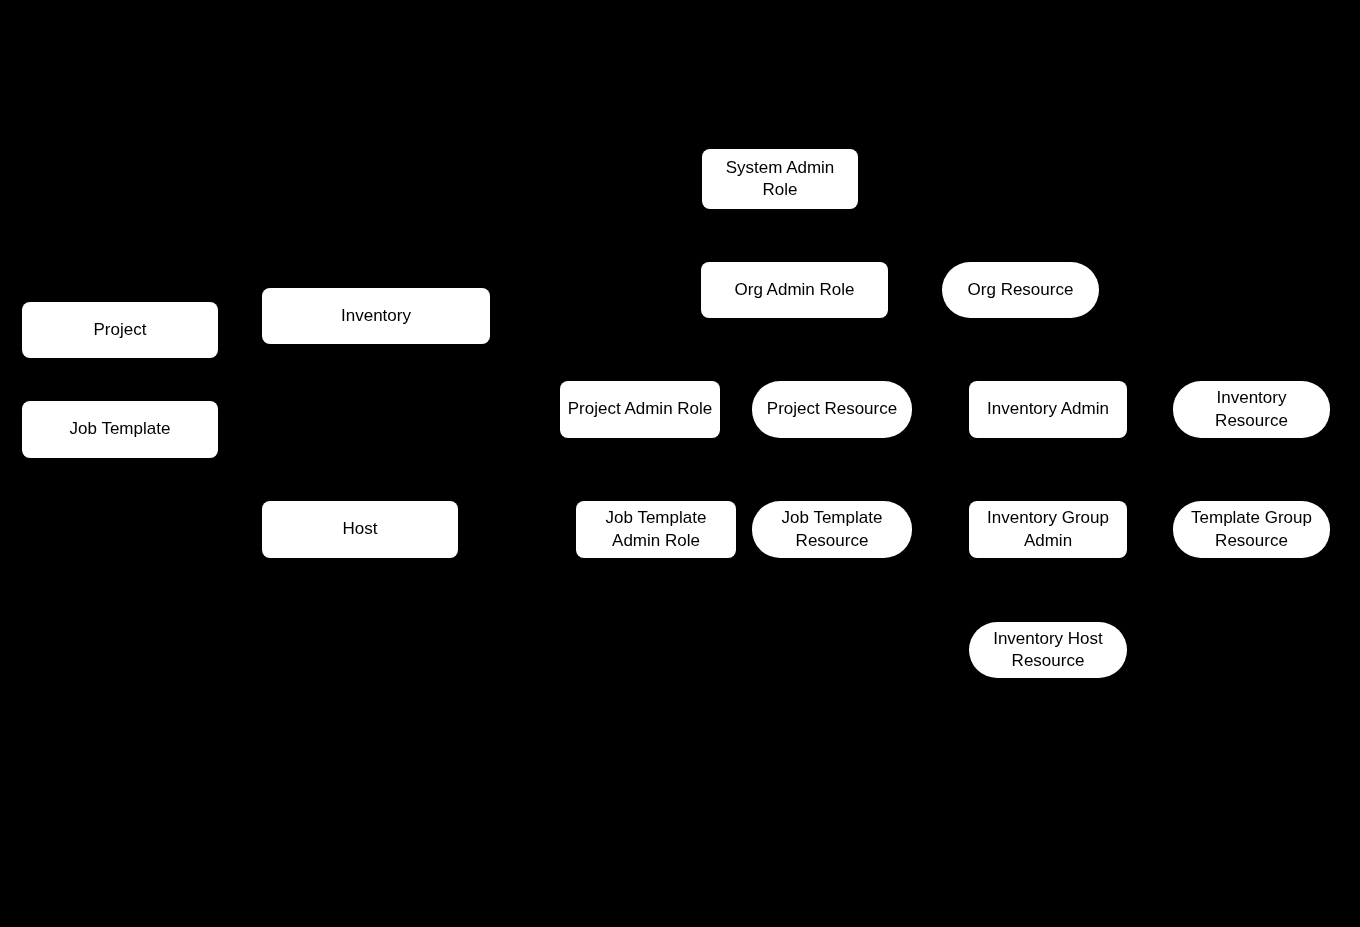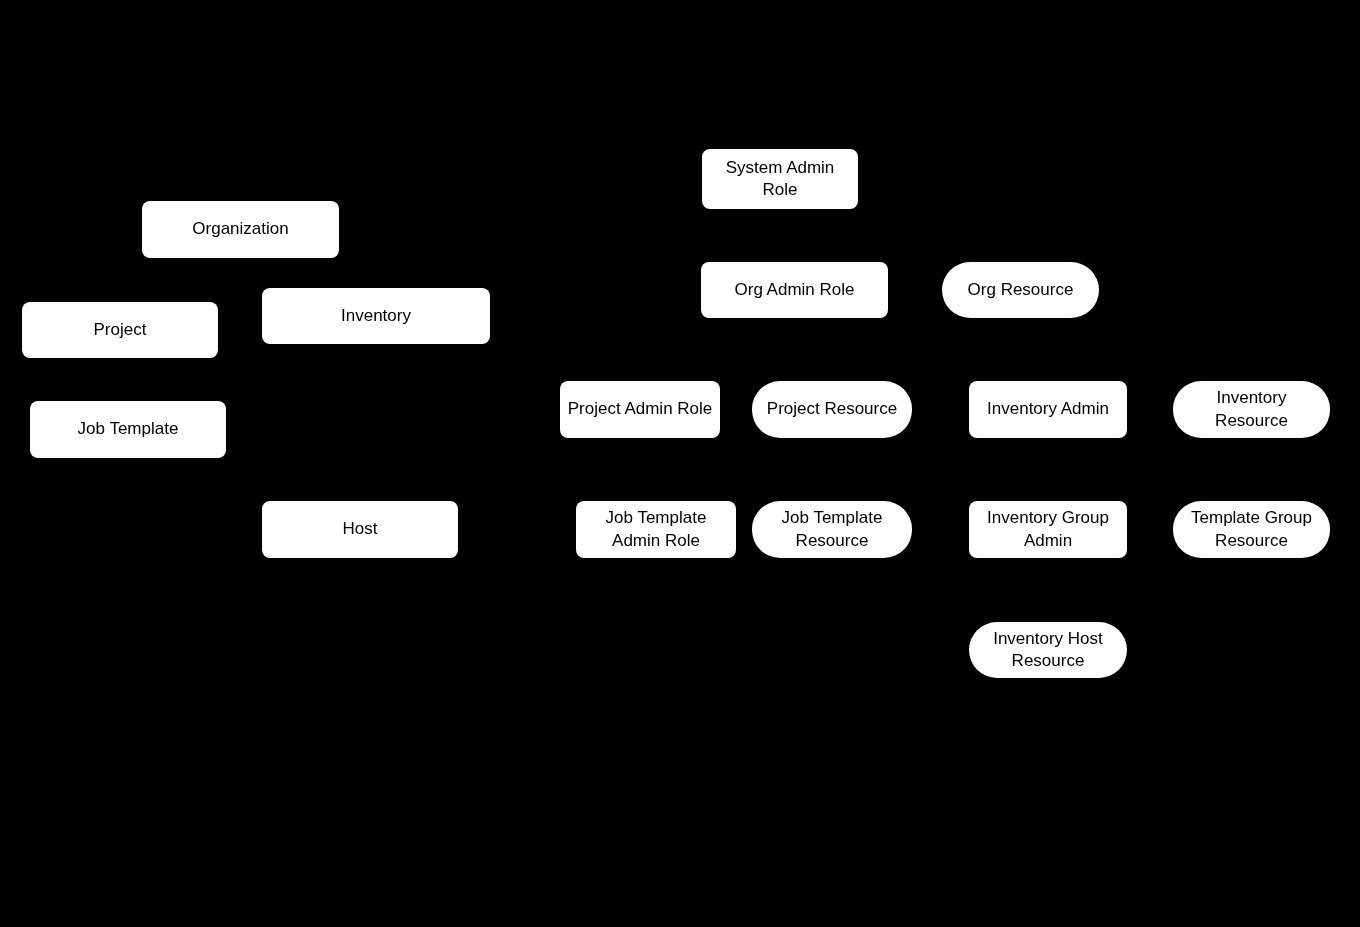--- a/index.html
+++ b/index.html
@@ -33,27 +33,26 @@
   }
   .node.stadium {
     border-radius: 28px;
   }
 </style>
 </head>
 <body>
 
 <div class="canvas">
 
-  <div class="node rect" style="left:142px; top:201px; width:197px; height:57px;">Organization</div>
 
   <div class="node rect" style="left:22px; top:302px; width:196px; height:56px;">Project</div>
 
   <div class="node rect" style="left:262px; top:288px; width:228px; height:56px;">Inventory</div>
 
-  <div class="node rect" style="left:22px; top:401px; width:196px; height:57px;margin-left:8px;">Job Template</div>
+  <div class="node rect" style="left:22px; top:401px; width:196px; height:57px;">Job Template</div>
 
 
   <div class="node rect" style="left:262px; top:501px; width:196px; height:57px;">Host</div>
 
   <div class="node rect" style="left:702px; top:141px; width:156px; height:60px;margin-top:8px;">System Admin Role</div>
 
   <div class="node rect" style="left:701px; top:262px; width:187px; height:56px;">Org Admin Role</div>
 
   <div class="node stadium" style="left:942px; top:262px; width:157px; height:56px;">Org Resource</div>
 

